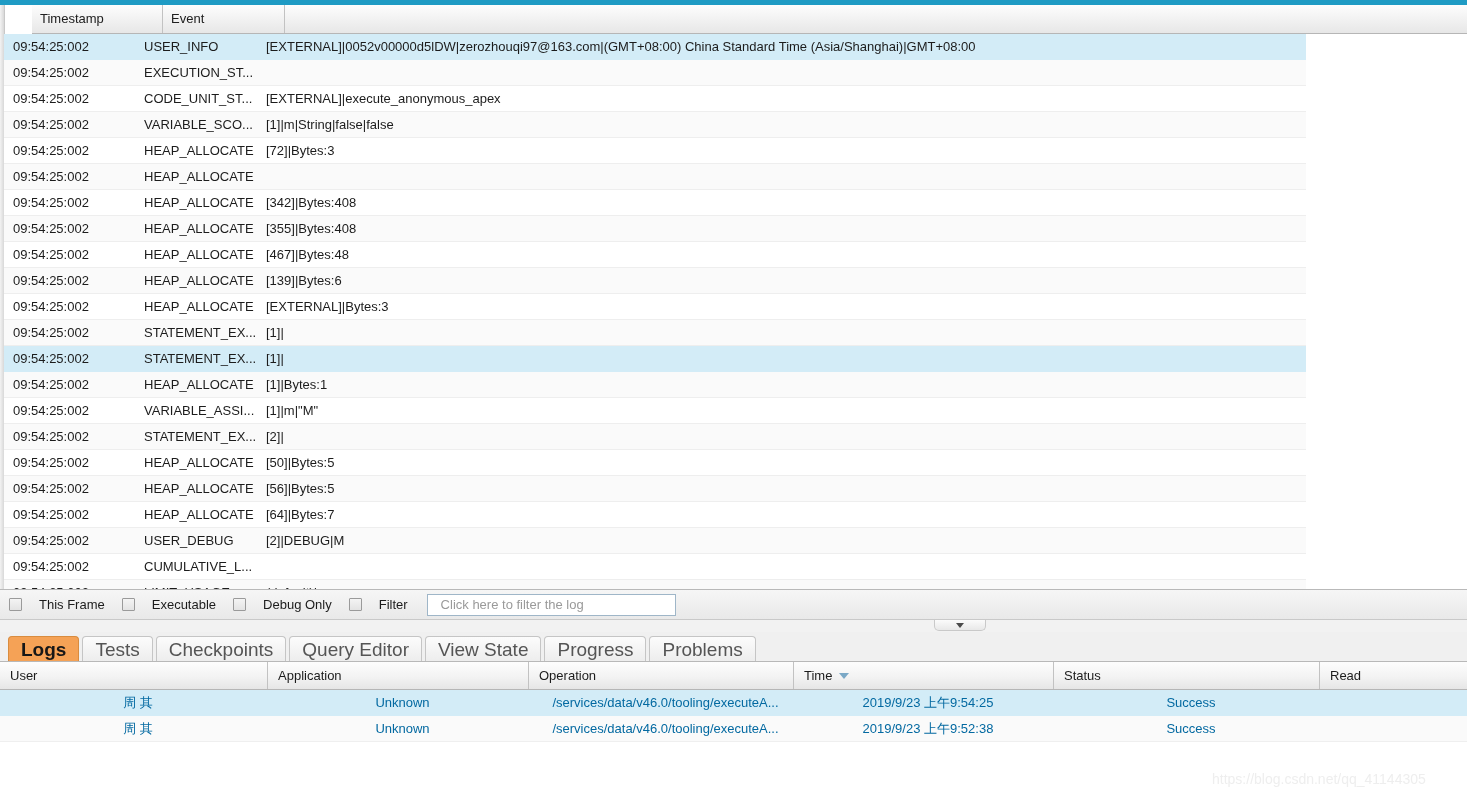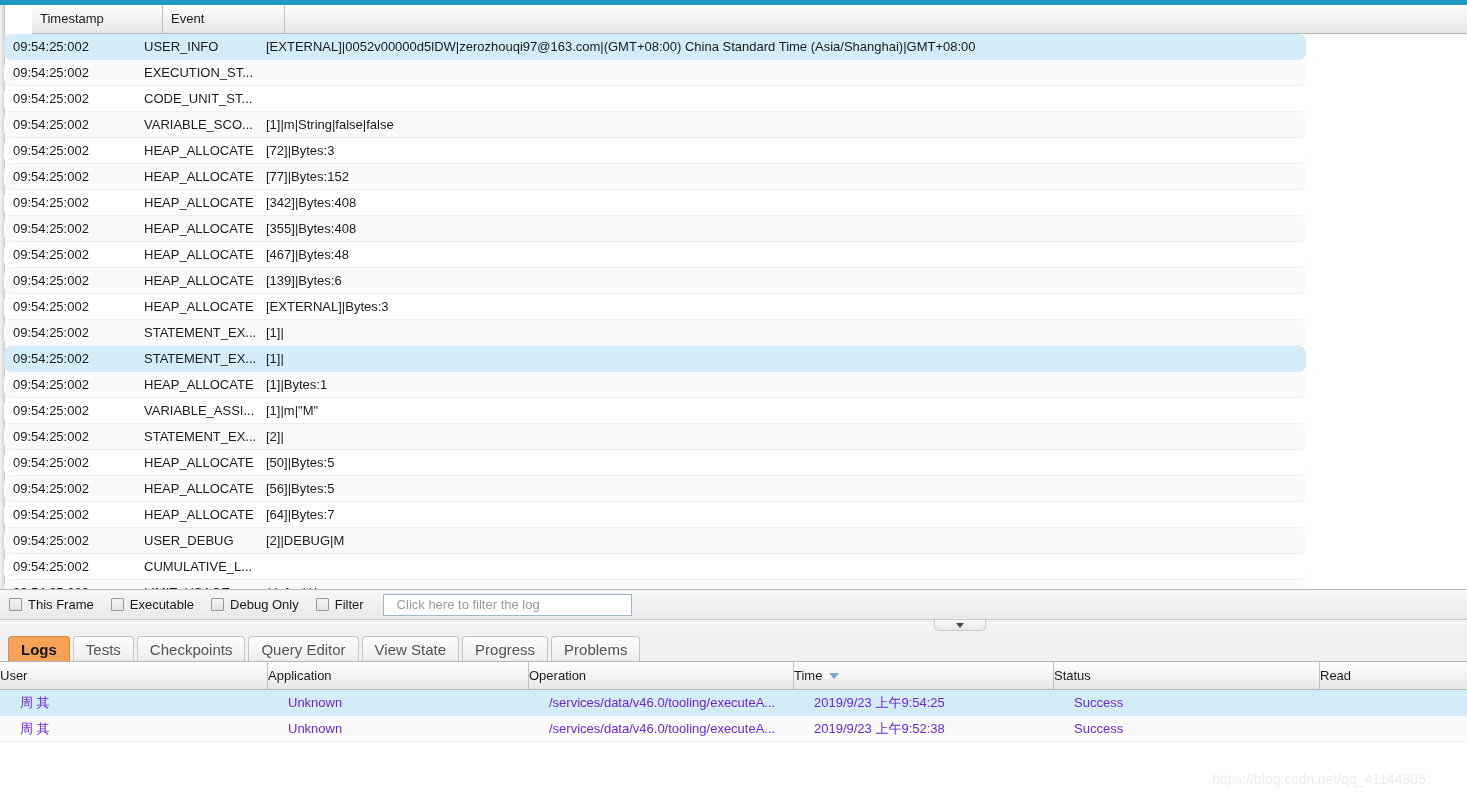--- a/index.html
+++ b/index.html
@@ -74,21 +74,20 @@
     width: 1463px;
     height: 555px;
     overflow: hidden;
   }
   .lrow {
     position: relative;
     height: 26px;
     width: 1302px;
     border-bottom: 1px solid #eeeeee;
     box-sizing: border-box;
-    border-radius: 7px;
   }
   .lrow.odd  { background: #ffffff; }
   .lrow.even { background: #fafafa; }
   .lrow.sel  { background: #d3ecf7; border-bottom: 1px solid #d3ecf7; }
   .lcell {
     position: absolute;
     top: 0;
     height: 25px;
     line-height: 25px;
     padding-left: 9px;
@@ -113,20 +112,21 @@
     box-sizing: border-box;
     display: flex;
     align-items: center;
     padding-left: 9px;
   }
   .chk-wrap {
     display: flex;
     align-items: center;
     margin-right: 17px;
     white-space: nowrap;
+    gap: 11px;
   }
   .chk-box {
     width: 13px; height: 13px;
     border: 1px solid #9a9a9a;
     background: linear-gradient(to bottom, #f4f4f4, #e3e3e3);
     box-sizing: border-box;
     margin-right: 6px;
     border-radius: 1px;
   }
   .chk-label { font-size: 13px; color: #1c1c1c; }
@@ -182,21 +182,21 @@
     box-sizing: border-box;
     padding-left: 8px;
     display: flex;
     align-items: flex-end;
   }
   .tab {
     height: 25px;
     line-height: 25px;
     padding: 0 12px;
     margin-right: 3px;
-    font-size: 15px;
+    font-size: 19px;
     color: #555555;
     background: linear-gradient(to bottom, #fcfcfc, #ededed);
     border: 1px solid #c5c5c5;
     border-bottom: none;
     border-radius: 4px 4px 0 0;
     box-sizing: border-box;
     white-space: nowrap;
   }
   .tab.active {
     background: #f5a256;
@@ -218,21 +218,21 @@
     left: 0; top: 0;
     width: 1467px; height: 28px;
     background: linear-gradient(to bottom, #fdfdfd 0%, #f3f3f3 55%, #e6e6e6 100%);
     border-bottom: 1px solid #b6b6b6;
     box-sizing: border-box;
   }
   .bhcell {
     position: absolute;
     top: 0; height: 27px;
     line-height: 27px;
-    padding-left: 0;
+    padding-left: 10px;
     box-sizing: border-box;
     font-size: 13px;
     color: #1c1c1c;
     border-right: 1px solid #c2c2c2;
     white-space: nowrap;
     overflow: hidden;
   }
   .sort-tri {
     display: inline-block;
     width: 0; height: 0;
@@ -255,26 +255,27 @@
     width: 1467px;
     box-sizing: border-box;
     border-bottom: 1px solid #efefef;
   }
   .brow.sel  { background: #d3ecf7; border-bottom: 1px solid #d3ecf7; }
   .brow.alt  { background: #fafafa; }
   .bcell {
     position: absolute;
     top: 0; height: 25px;
     line-height: 25px;
-    padding-left: 20px;
-    box-sizing: border-box;
-    white-space: nowrap;
-    overflow: hidden;
-    font-size: 13px;
-    color: #6d28d9;
+    padding-left: 8px;
+    box-sizing: border-box;
+    white-space: nowrap;
+    overflow: hidden;
+    font-size: 13px;
+    color: #0369a1;
+    text-align: center;
   }
   .b-user { left: 0;    width: 268px; }
   .b-app  { left: 268px; width: 261px; }
   .b-op   { left: 529px; width: 265px; }
   .b-time { left: 794px; width: 260px; }
   .b-stat { left: 1054px; width: 266px; }
   .b-read { left: 1320px; width: 147px; }
 
   .watermark {
     position: absolute;
@@ -306,35 +307,35 @@
         <div class="lcell c-de">[EXTERNAL]|0052v00000d5lDW|zerozhouqi97@163.com|(GMT+08:00) China Standard Time (Asia/Shanghai)|GMT+08:00</div>
       </div>
       <div class="lrow even">
         <div class="lcell c-ts">09:54:25:002</div>
         <div class="lcell c-ev">EXECUTION_ST...</div>
         <div class="lcell c-de"></div>
       </div>
       <div class="lrow odd">
         <div class="lcell c-ts">09:54:25:002</div>
         <div class="lcell c-ev">CODE_UNIT_ST...</div>
+        <div class="lcell c-de">[EXTERNAL]|execute_anonymous_apex</div>
       </div>
       <div class="lrow even">
         <div class="lcell c-ts">09:54:25:002</div>
         <div class="lcell c-ev">VARIABLE_SCO...</div>
         <div class="lcell c-de">[1]|m|String|false|false</div>
       </div>
       <div class="lrow odd">
         <div class="lcell c-ts">09:54:25:002</div>
         <div class="lcell c-ev">HEAP_ALLOCATE</div>
         <div class="lcell c-de">[72]|Bytes:3</div>
       </div>
       <div class="lrow even">
         <div class="lcell c-ts">09:54:25:002</div>
         <div class="lcell c-ev">HEAP_ALLOCATE</div>
-        <div class="lcell c-de">[77]|Bytes:152</div>
       </div>
       <div class="lrow odd">
         <div class="lcell c-ts">09:54:25:002</div>
         <div class="lcell c-ev">HEAP_ALLOCATE</div>
         <div class="lcell c-de">[342]|Bytes:408</div>
       </div>
       <div class="lrow even">
         <div class="lcell c-ts">09:54:25:002</div>
         <div class="lcell c-ev">HEAP_ALLOCATE</div>
         <div class="lcell c-de">[355]|Bytes:408</div>

